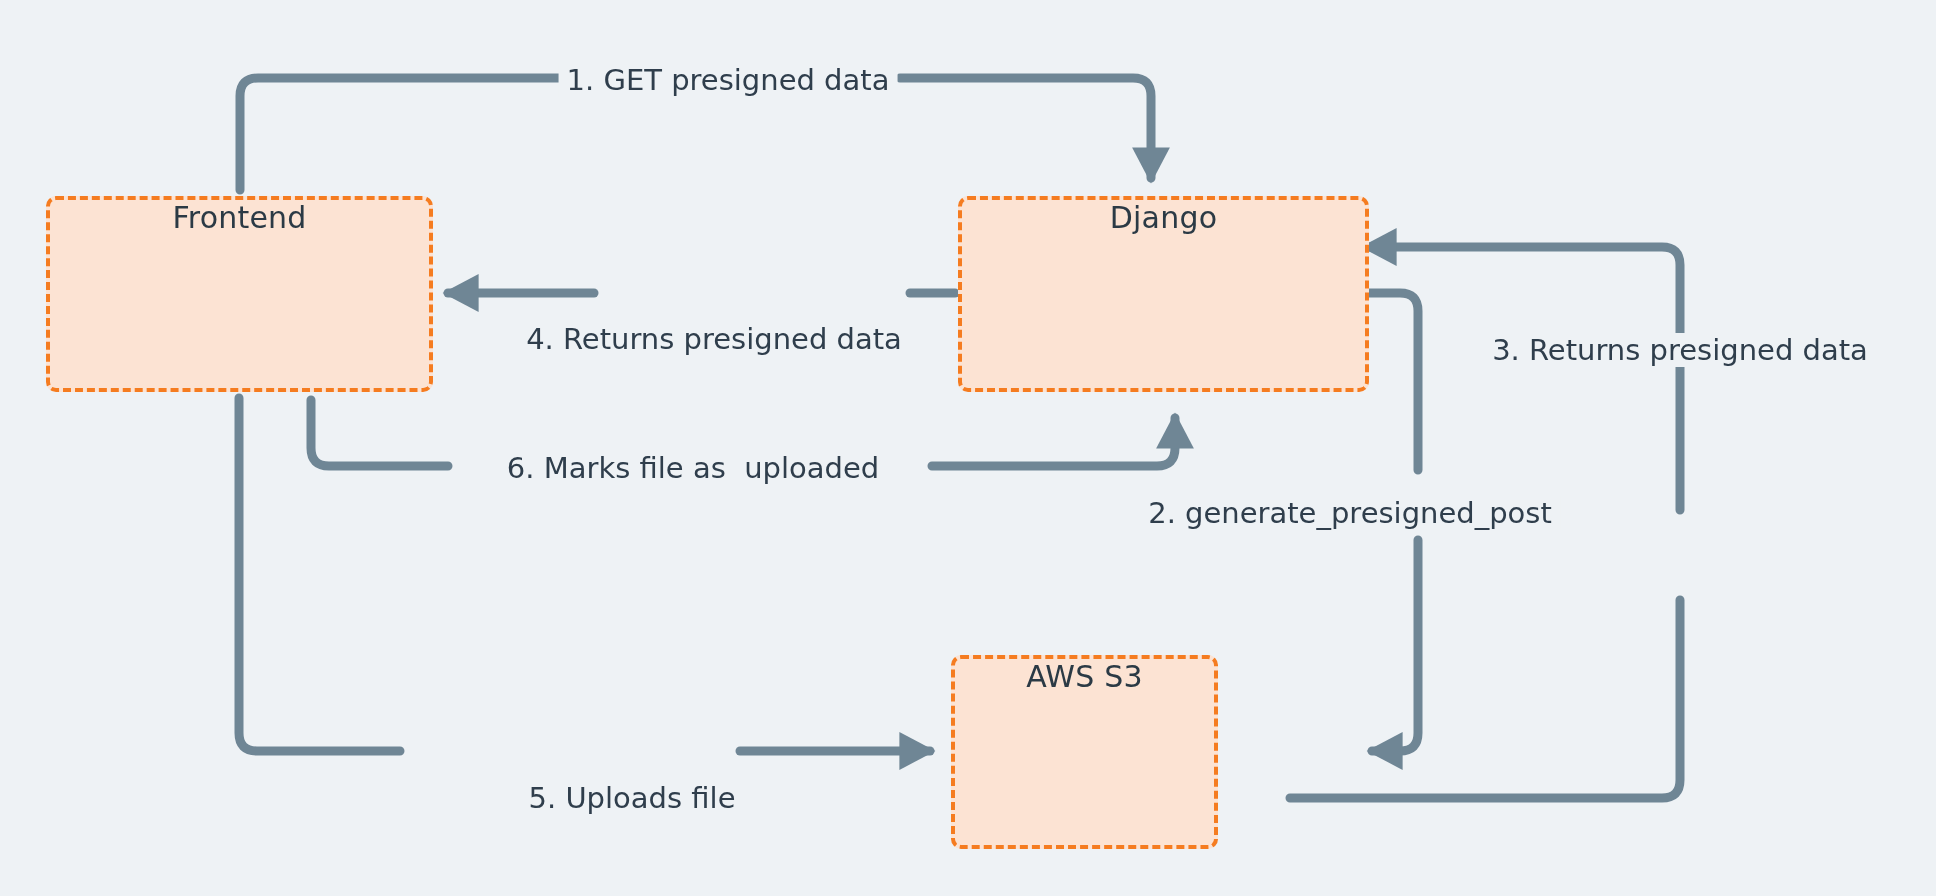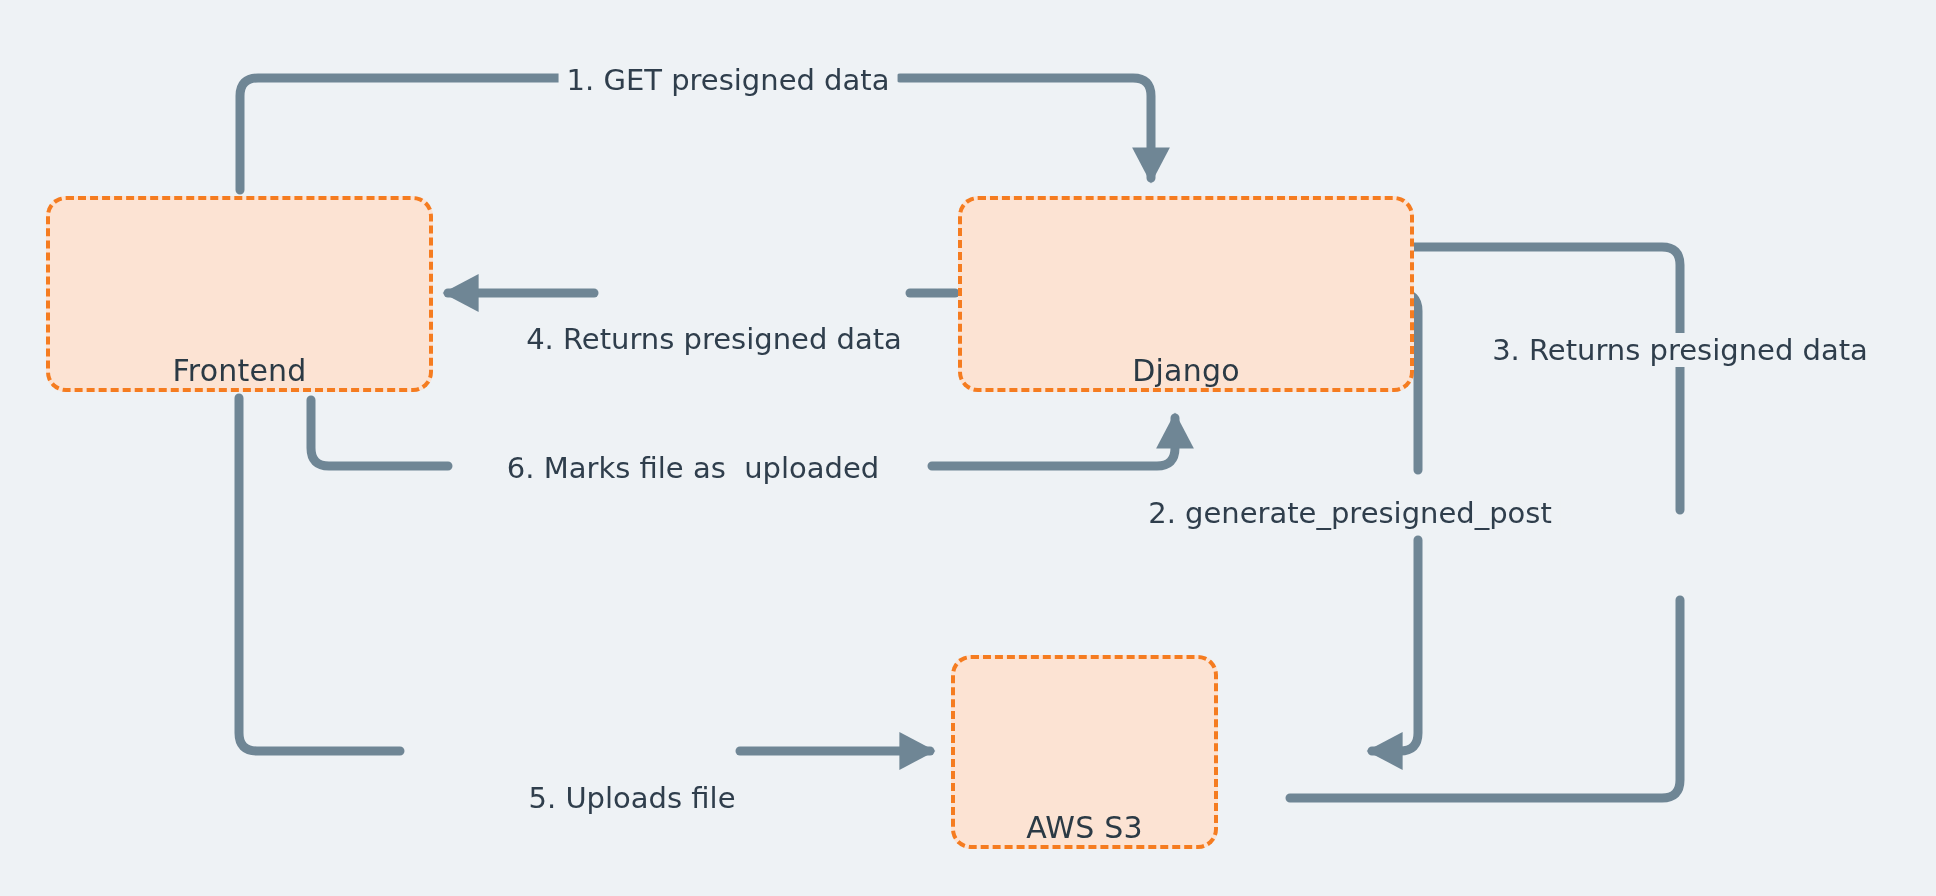--- a/index.html
+++ b/index.html
@@ -22,23 +22,23 @@
     left: 0;
     top: 0;
     width: 1936px;
     height: 896px;
   }
   .node {
     position: absolute;
     box-sizing: border-box;
     background: #fce3d3;
     border: 4px dashed #f57c20;
-    border-radius: 20px;
+    border-radius: 10px;
     display: flex;
-    align-items: flex-end;
+    align-items: flex-start;
     justify-content: center;
   }
   .node-label {
     font-size: 30px;
     color: #2b3a45;
     letter-spacing: 0.2px;
     white-space: pre;
   }
   .edge-label {
     position: absolute;
@@ -79,21 +79,21 @@
     <path d="M 932 466 L 1157 466 Q 1175 466 1175 448 L 1175 418" fill="none" stroke="#6f8695" stroke-width="9" stroke-linecap="round" marker-end="url(#arrowhead)"></path>
 
     <path d="M 239 398 L 239 733 Q 239 751 257 751 L 400 751" fill="none" stroke="#6f8695" stroke-width="9" stroke-linecap="round"></path>
     <path d="M 740 751 L 930 751" fill="none" stroke="#6f8695" stroke-width="9" stroke-linecap="round" marker-end="url(#arrowhead)"></path>
   </svg>
 
   <div class="node" style="left:46px; top:196px; width:387px; height:196px;">
     <span class="node-label">Frontend</span>
   </div>
 
-  <div class="node" style="left:958px; top:196px; width:456px; height:196px;">
+  <div class="node" style="left:958px; top:196px; width:411px; height:196px;">
     <span class="node-label">Django</span>
   </div>
 
   <div class="node" style="left:951px; top:655px; width:267px; height:194px;">
     <span class="node-label">AWS S3</span>
   </div>
 
   <div class="edge-label" style="left:716px; top:80px;margin-left:12px;">1. GET presigned data</div>
 
   <div class="edge-label" style="left:714px; top:295px;margin-top:44px;">4. Returns presigned data</div>

